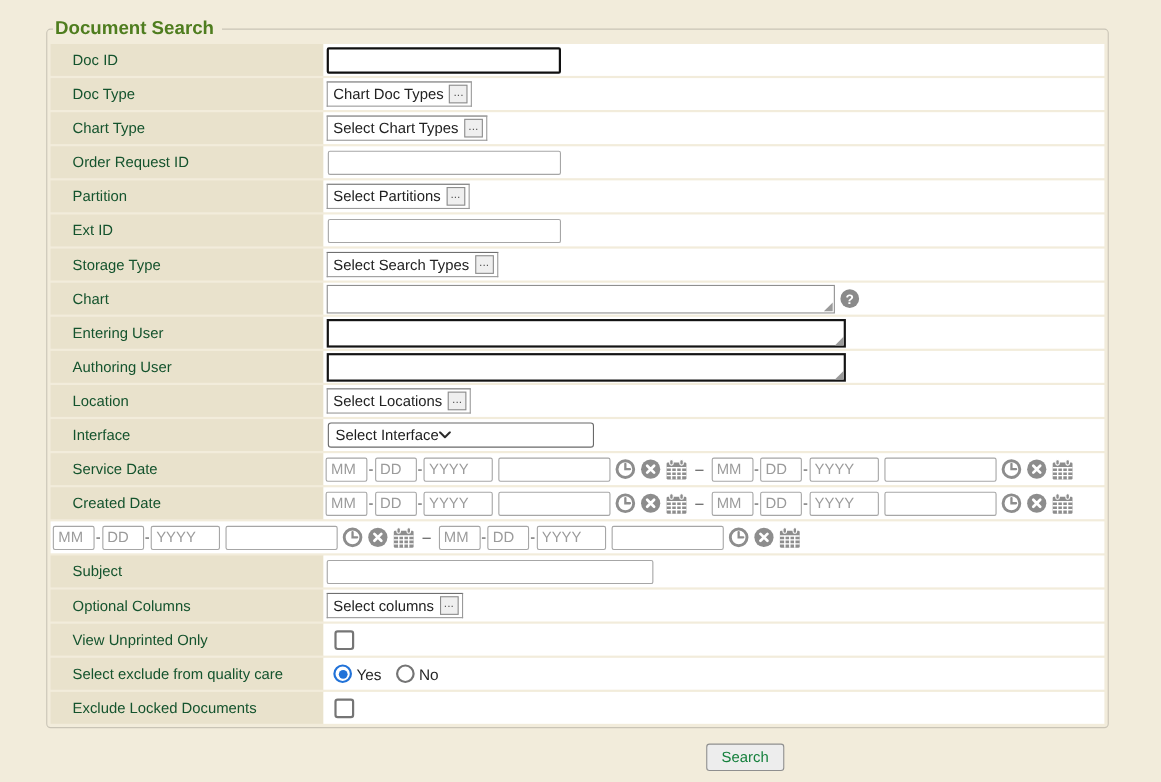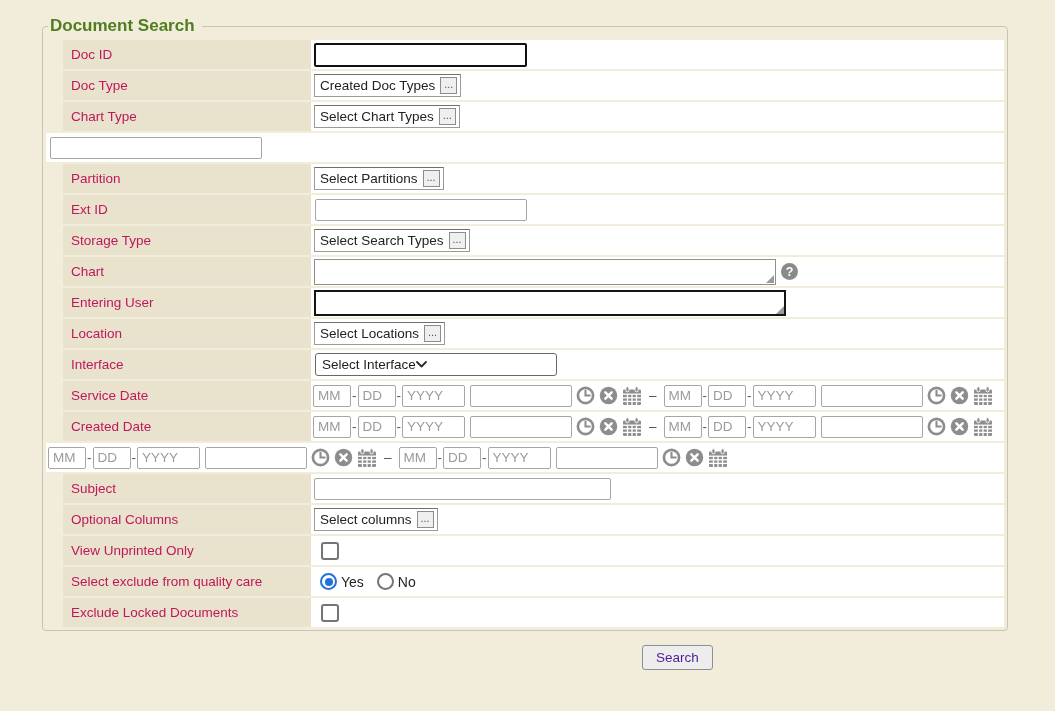--- a/index.html
+++ b/index.html
@@ -25,23 +25,22 @@
     color:#4f7d1f;
     padding:0 7px 0 2px;
     margin-left:2px;
   }
   .rows{display:flex;flex-direction:column;gap:2px;margin-top:2px;}
   .row{display:flex;min-height:29px;align-items:stretch;}
   .label-cell{
     width:248px;min-width:248px;
     background:#e9e2cc;
     display:flex;align-items:center;
-    padding-left:8px;box-sizing:border-box;
-    color:#be185d;
-    margin-left:17px;
+    padding-left:20px;box-sizing:border-box;
+    color:#14532d;
   }
   .input-cell{
     flex:1;background:#ffffff;
     display:flex;align-items:center;
     padding-left:2px;box-sizing:border-box;
     position:relative;
   }
   
   .txt{
     font-family:"Liberation Sans", sans-serif;
@@ -143,21 +142,21 @@
   }
   .radio.checked{border-color:#2172d8;}
   .radio.checked .dot{width:8px;height:8px;border-radius:50%;background:#2172d8;}
   .radio-label{margin:0 4px 0 4px;font-size:14px;color:#262626;}
   .radio-label.gap{margin-right:6px;}
   
   .button-bar{width:966px;margin-left:42px;margin-top:14px;}
   .search-btn{
     margin-left:600px;
     font-family:"Liberation Sans", sans-serif;
-    font-size:13.5px;color:#4c1d95;
+    font-size:13.5px;color:#15803d;
     background:#ededed;
     border:1px solid #8f8f8f;border-radius:3px;
     padding:4px 13px;cursor:pointer;
   }
 </style>
 </head>
 <body>
 
 <fieldset class="search-fieldset">
   <legend class="search-legend">Document Search</legend>
@@ -168,37 +167,38 @@
       <div class="label-cell">Doc ID</div>
       <div class="input-cell">
         <input class="txt focused w-docid" type="text" style="">
       </div>
     </div>
 
     <div class="row">
       <div class="label-cell">Doc Type</div>
       <div class="input-cell">
         <span class="picker">
-          <span class="picker-label">Created Doc Types</span>
+          <span class="picker-label">Chart Doc Types</span>
           <span class="dots">...</span>
         </span>
       </div>
     </div>
 
     <div class="row">
       <div class="label-cell">Chart Type</div>
       <div class="input-cell">
         <span class="picker">
           <span class="picker-label">Select Chart Types</span>
           <span class="dots">...</span>
         </span>
       </div>
     </div>
 
     <div class="row">
+      <div class="label-cell">Order Request ID</div>
       <div class="input-cell">
         <input class="txt w-plain" type="text" style="">
       </div>
     </div>
 
     <div class="row">
       <div class="label-cell">Partition</div>
       <div class="input-cell">
         <span class="picker">
           <span class="picker-label">Select Partitions</span>
@@ -236,20 +236,28 @@
 
     <div class="row">
       <div class="label-cell">Entering User</div>
       <div class="input-cell">
         <span class="ta-wrap">
           <textarea class="ta thick" style=""></textarea>
         </span>
       </div>
     </div>
 
+    <div class="row">
+      <div class="label-cell">Authoring User</div>
+      <div class="input-cell">
+        <span class="ta-wrap">
+          <textarea class="ta thick" style=""></textarea>
+        </span>
+      </div>
+    </div>
 
     <div class="row">
       <div class="label-cell">Location</div>
       <div class="input-cell">
         <span class="picker">
           <span class="picker-label">Select Locations</span>
           <span class="dots">...</span>
         </span>
       </div>
     </div>

